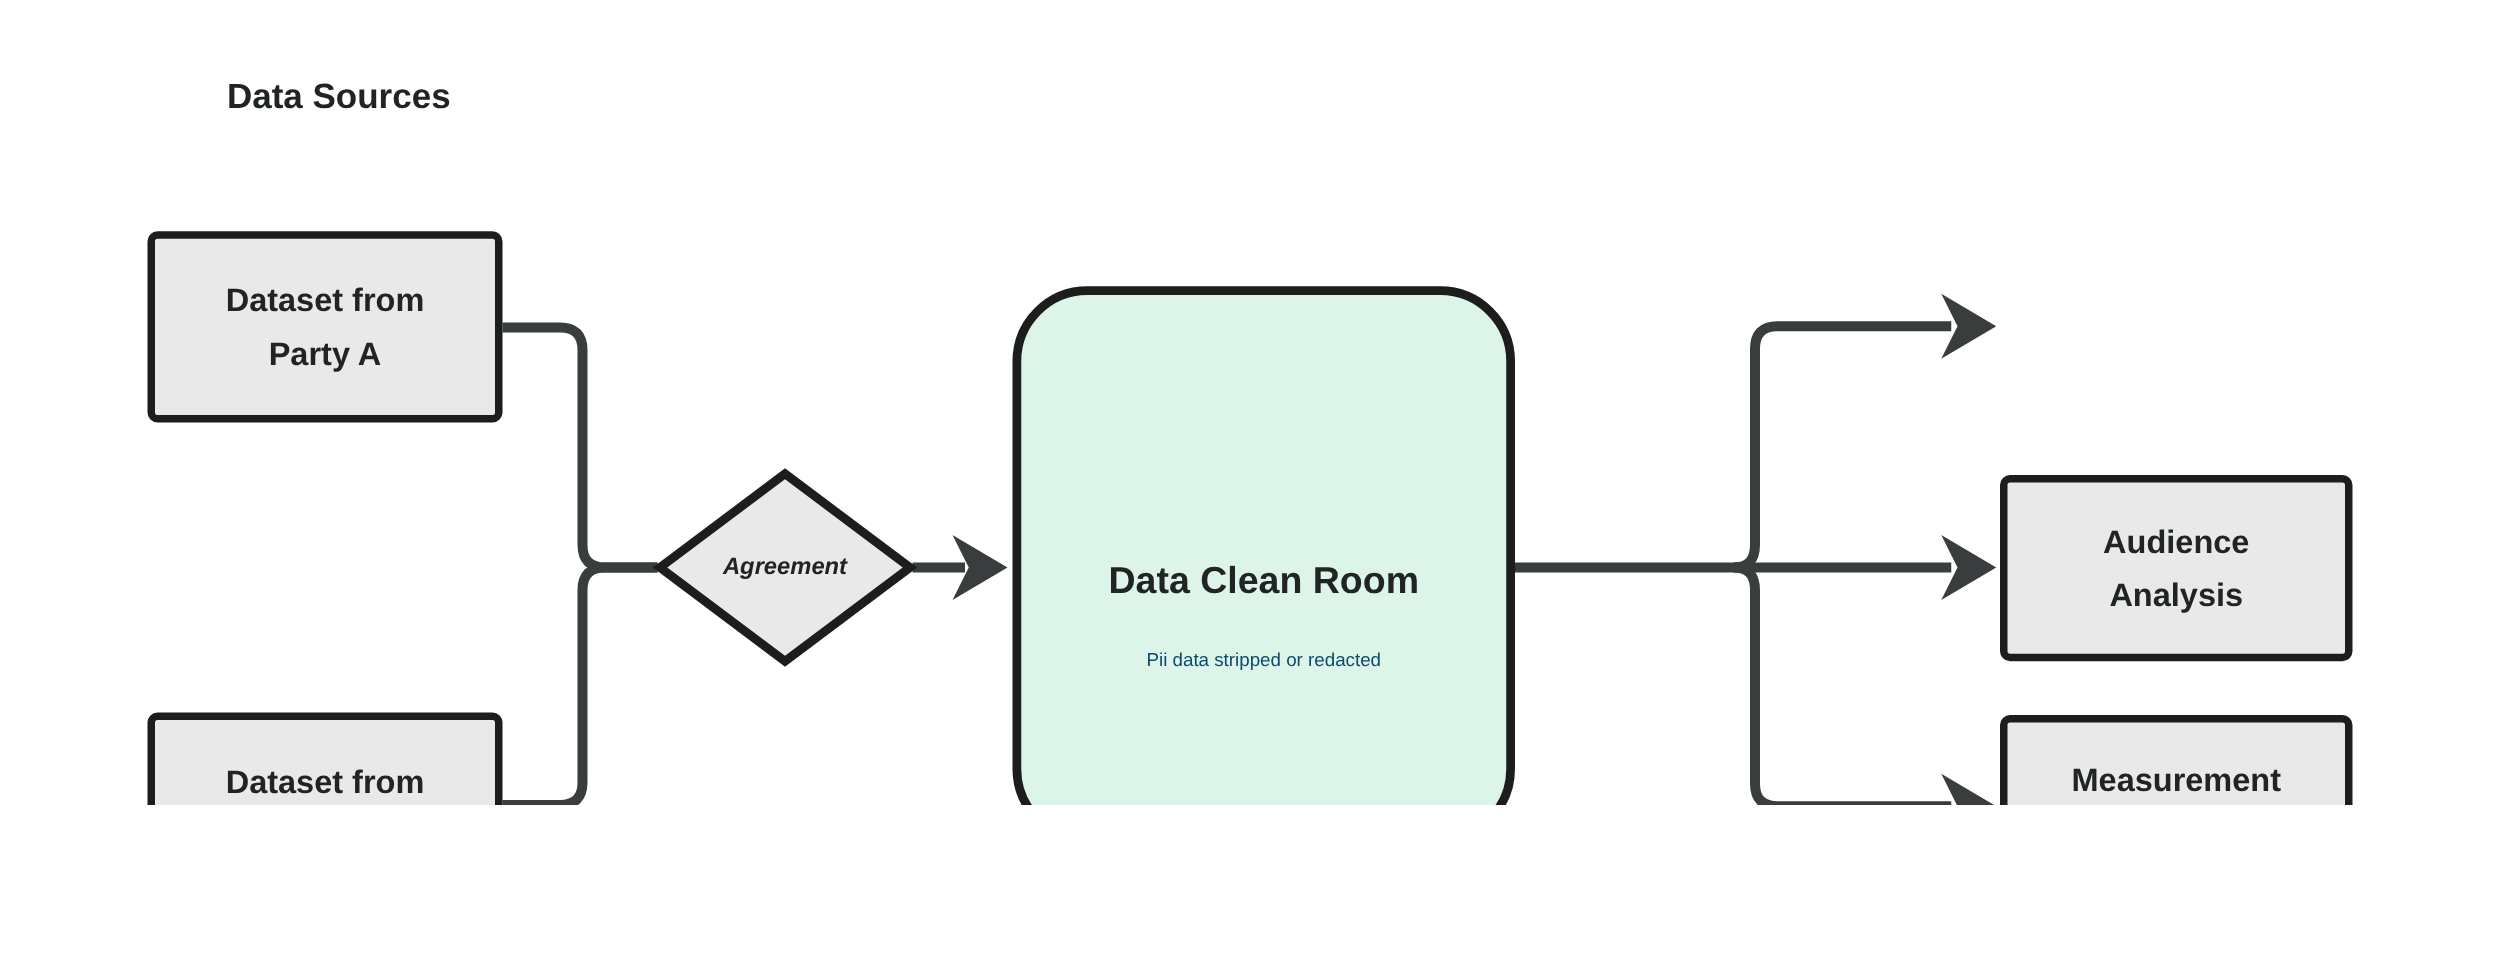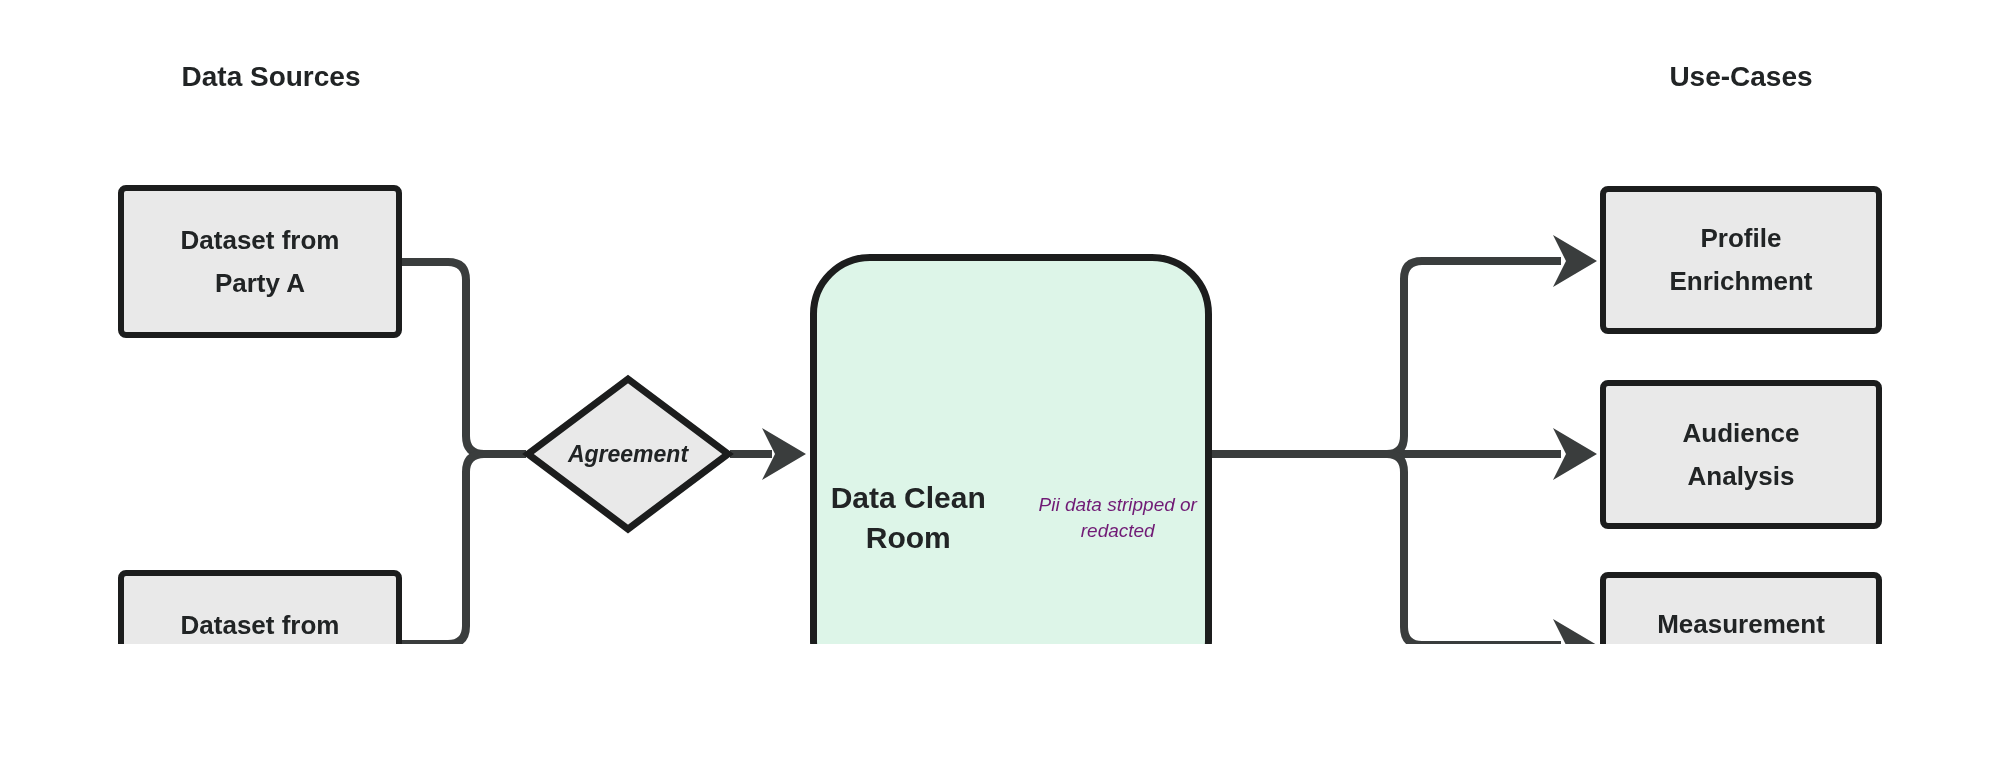--- a/index.html
+++ b/index.html
@@ -68,46 +68,44 @@
     font-weight: 700;
     font-size: 26px;
     line-height: 1.65;
     white-space: pre-line;
     max-width: 250px;
   }
   .node.clean-room {
     background: var(--clean-room-fill);
     border-width: 7px;
     border-radius: 60px;
-    flex-direction: row;
+    flex-direction: column;
     justify-content: center;
     padding-top: 82px;
     gap: 31px;
-    margin-top: 25px;
   }
   .clean-room-title {
     font-weight: 700;
     font-size: 30px;
     line-height: 40px;
   }
   .clean-room-subtitle {
-    font-style: italic;
-    font-size: 19px;
+    font-size: 15px;
     line-height: 26px;
-    color: #701a75;
+    color: #0c4a6e;
   }
   .diamond-label {
     position: absolute;
     left: 528px;
     top: 440px;
     width: 200px;
     text-align: center;
     font-weight: 700;
     font-style: italic;
-    font-size: 23px;
+    font-size: 19px;
     line-height: 28px;
   }
 </style>
 </head>
 <body>
 
 <div class="canvas">
 
   <svg class="wires" viewBox="0 0 1999 778" aria-hidden="true">
 
@@ -121,42 +119,37 @@
     <path class="wire" d="M 1387 454 Q 1404 454 1404 436 V 279 Q 1404 261 1422 261 H 1561"></path>
     <path class="wire" d="M 1387 454 Q 1404 454 1404 472 V 627 Q 1404 645 1422 645 H 1561"></path>
     <path class="head" d="M 1597 261 L 1553 235 L 1566 261 L 1553 287 Z"></path>
     <path class="head" d="M 1597 454 L 1553 428 L 1566 454 L 1553 480 Z"></path>
     <path class="head" d="M 1597 645 L 1553 619 L 1566 645 L 1553 671 Z"></path>
 
     <polygon class="diamond-shape" points="528,454 628,379 728,454 628,529"></polygon>
   </svg>
 
   <div class="heading" style="left:121px; top:62px; width:300px;">Data Sources</div>
-  <div class="heading" style="left:1591px; top:62px; width:300px;">Use-Cases</div>
 
   <div class="node" style="left:118px; top:185px; width:284px; height:153px;">
     <span class="label">Dataset from
 Party A</span>
   </div>
   <div class="node" style="left:118px; top:570px; width:284px; height:153px;">
     <span class="label">Dataset from
 Party B</span>
   </div>
 
   <div class="diamond-label">Agreement</div>
 
   <div class="node clean-room" style="left:810px; top:229px; width:402px; height:446px;">
     <div class="clean-room-title">Data Clean Room</div>
     <div class="clean-room-subtitle">Pii data stripped or redacted</div>
   </div>
 
-  <div class="node" style="left:1600px; top:186px; width:282px; height:148px;">
-    <span class="label">Profile
-Enrichment</span>
-  </div>
   <div class="node" style="left:1600px; top:572px; width:282px; height:148px;">
     <span class="label">Measurement
 &amp; Attribution</span>
   </div>
   <div class="node" style="left:1600px; top:380px; width:282px; height:149px;">
     <span class="label">Audience
 Analysis</span>
   </div>
 
 </div>

